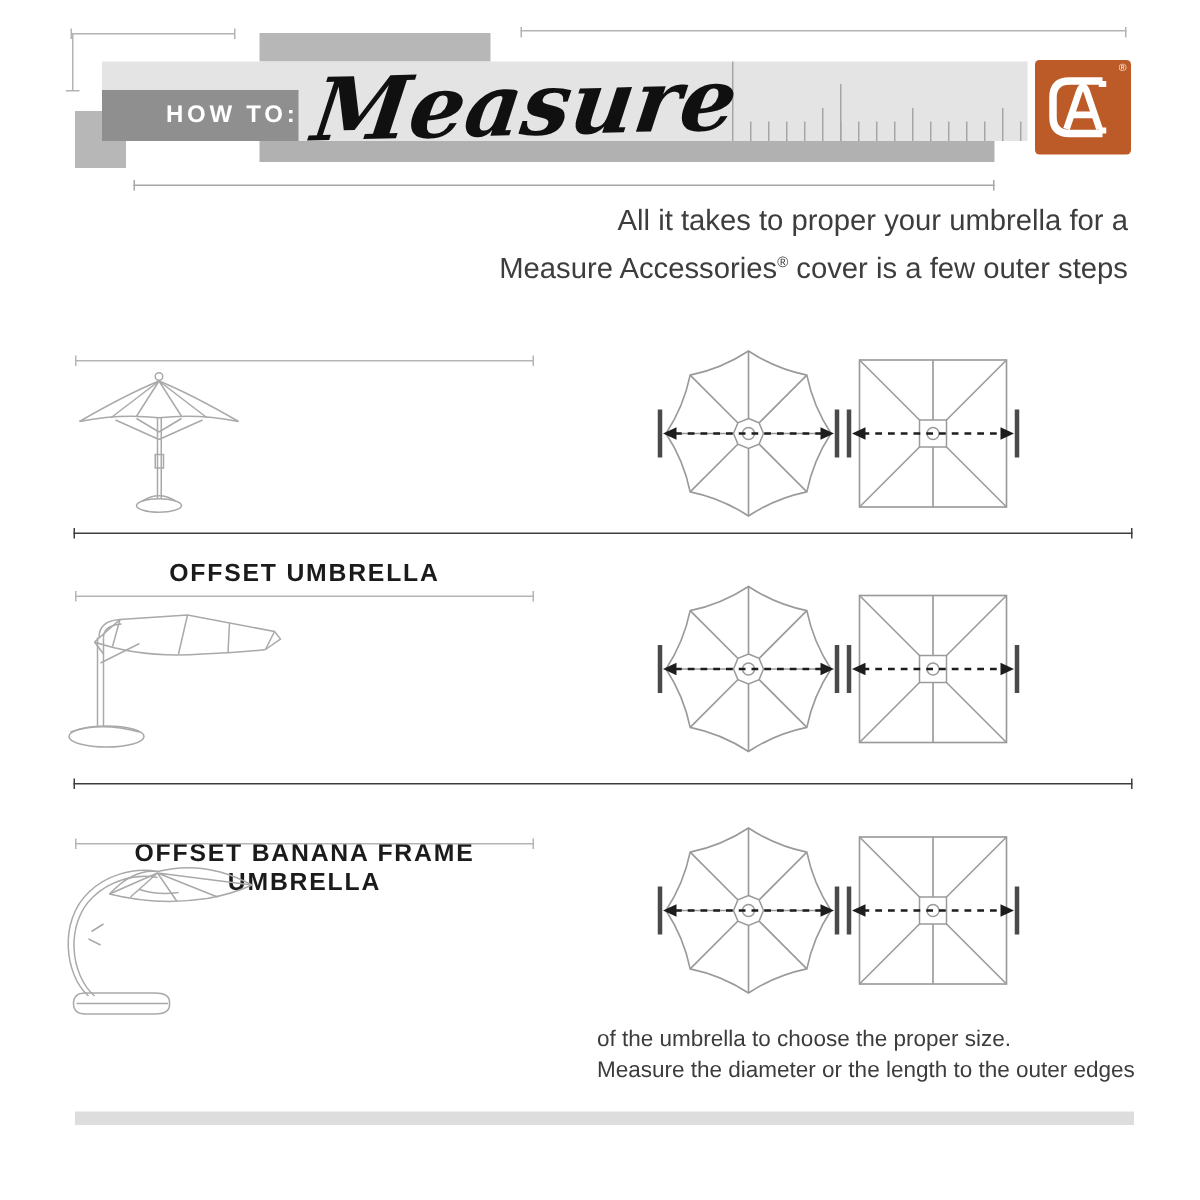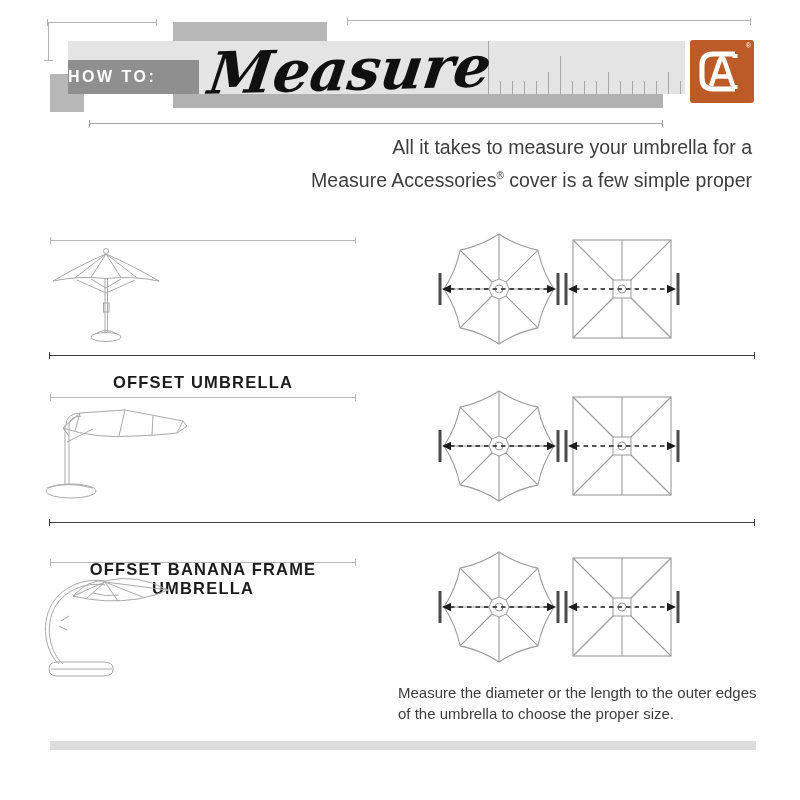--- a/index.html
+++ b/index.html
@@ -12,21 +12,21 @@
   .dimline{background:#b3b3b3;}
   .tick{position:absolute;background:#b3b3b3;}
   .gray-tab{left:173px;top:22px;width:154px;height:19px;background:#b7b7b7;}
   .left-box{left:50px;top:74px;width:34px;height:38px;background:#b7b7b7;}
   .band{left:68px;top:41px;width:617px;height:53px;background:#e4e4e4;}
   .band-line{position:absolute;background:#a6a6a6;width:1px;}
   .ruler-tick{position:absolute;background:#a6a6a6;width:1px;}
   .dark-bar{left:173px;top:94px;width:490px;height:14px;background:#b1b1b1;}
   .howto{
     left:68px;top:60px;width:131px;height:34px;background:#8f8f8f;
-    color:#fff;font-weight:bold;font-size:16px;line-height:34px;text-align:left;
+    color:#fff;font-weight:bold;font-size:16px;line-height:34px;text-align:right;
     letter-spacing:2.5px;
   }
   .measure-title{
     left:205px;top:36px;width:290px;text-align:center;
     font-family:"DejaVu Serif",serif;font-style:italic;font-weight:bold;
     font-size:58px;color:#101010;transform:skewX(-9deg) rotate(-1.5deg);
   }
   .logo{
     left:690px;top:40px;width:64px;height:63px;background:#bd5b28;border-radius:3px;
   }
@@ -111,22 +111,22 @@
     </svg>
     <span class="reg">®</span>
   </div>
 
   <div class="abs header-underline">
     <div class="tick" style="left:0;top:-3px;width:1px;height:7px;background:#a6a6a6;"></div>
     <div class="tick" style="right:0;top:-3px;width:1px;height:7px;background:#a6a6a6;"></div>
   </div>
 
   <div class="abs intro">
-    <div>All it takes to measure your umbrella for a</div>
-    <div><span>Measure Accessories</span><sup>®</sup><span> cover is a few simple proper</span></div>
+    <div>All it takes to proper your umbrella for a</div>
+    <div><span>Measure Accessories</span><sup>®</sup><span> cover is a few outer steps</span></div>
   </div>
 
   <div class="abs mline" style="top:240px;">
     <div class="tick" style="left:0;top:-3px;width:1px;height:7px;"></div>
     <div class="tick" style="right:0;top:-3px;width:1px;height:7px;"></div>
   </div>
   <svg class="abs" style="left:44px;top:246px;" width="124" height="100" viewBox="0 0 124 100" fill="none" stroke="#a9a9a9" stroke-width="1">
     <circle cx="62" cy="5" r="2.5"></circle>
     <path d="M62,8 Q40,17 9,35 M62,8 Q84,17 115,35"></path>
     <path d="M9,35 Q36,29.5 62,32.5 Q88,29.5 115,35"></path>
@@ -288,18 +288,18 @@
         <circle cx="65" cy="60" r="4" fill="#fff" stroke="#9a9a9a" stroke-width="1"></circle>
         <rect x="7.5" y="44" width="3" height="32" fill="#4a4a4a"></rect>
         <rect x="119.5" y="44" width="3" height="32" fill="#4a4a4a"></rect>
         <line x1="18" y1="60" x2="112" y2="60" stroke="#1d1d1d" stroke-width="1.7" stroke-dasharray="4.5,4"></line>
         <polygon points="11,60 20,55.8 20,64.2" fill="#1d1d1d"></polygon>
         <polygon points="119,60 110,55.8 110,64.2" fill="#1d1d1d"></polygon>
       </svg>
     </div>
 
   <div class="abs tip">
+    <div>of the umbrella to choose the proper size.</div>
     <div>Measure the diameter or the length to the outer edges</div>
-    <div>of the umbrella to choose the proper size.</div>
   </div>
   <div class="abs footer-bar"></div>
 
 </div>
 
 </body></html>

